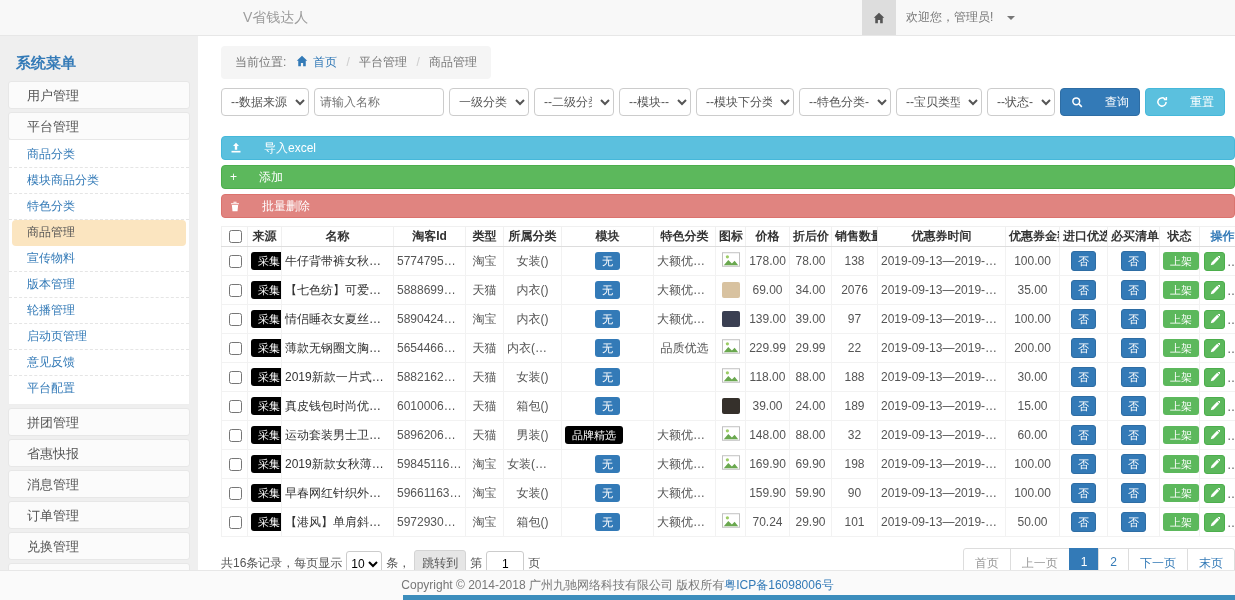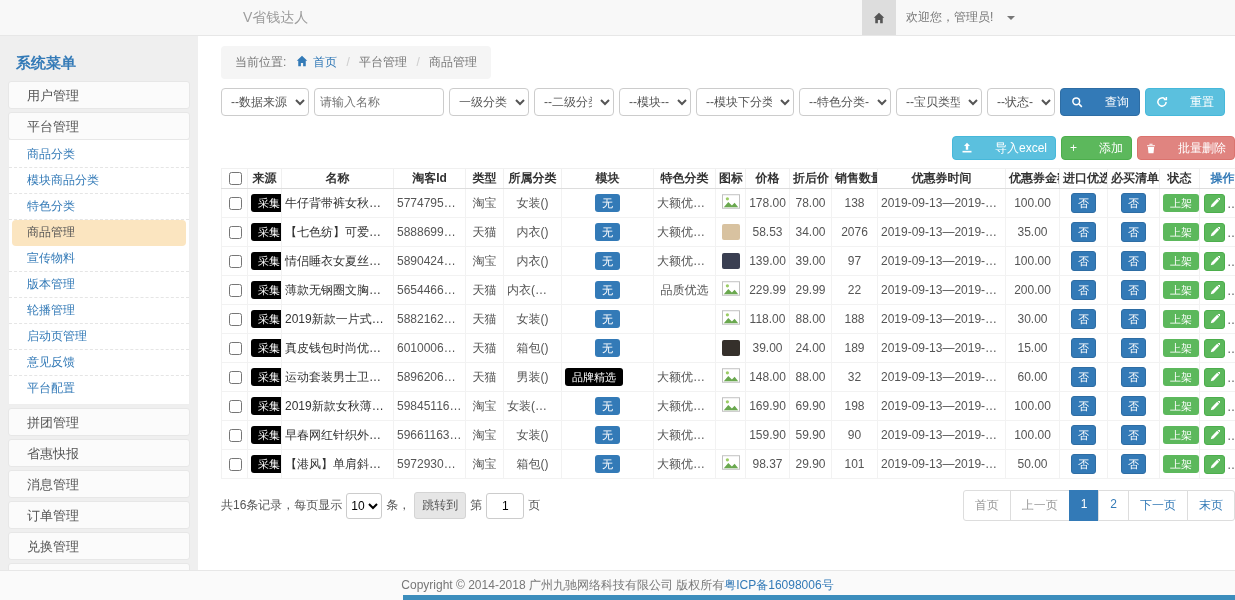--- a/index.html
+++ b/index.html
@@ -38,21 +38,21 @@
   .f-select, .f-input { height:28px; border:1px solid #ccc; border-radius:4px; background:#fff; color:#555; font-size:12px; padding:0 5px;
                         font-family:"Liberation Sans","DejaVu Sans",sans-serif; }
   .btn { display:inline-flex; align-items:center; gap:22px; height:28px; padding:0 10px; border-radius:4px; border:1px solid transparent;
          color:#fff; font-size:12px; cursor:pointer; font-family:inherit; white-space:nowrap; }
   .btn-primary { background:#337ab7; border-color:#2e6da4; }
   .btn-info    { background:#5bc0de; border-color:#46b8da; }
   .btn-success { background:#5cb85c; border-color:#4cae4c; }
   .btn-danger  { background:#e08480; border-color:#db736e; }
   .btn-sm { height:24px; padding:0 8px; }
   
-  .toolbar { display:flex; justify-content:flex-end; gap:5px; margin:20px 0 8px; }
+  .toolbar { display:flex; justify-content:flex-end; gap:5px; margin:20px 0 8px;flex-direction:column; }
   
   table.grid { width:100%; border-collapse:collapse; table-layout:fixed; background:#fff; border:1px solid #ddd; }
   .grid th { border:1px solid #f0f0f0; border-bottom:1px solid #ddd; padding:0 3px; font-weight:bold; text-align:center;
              font-size:12px; color:#333; white-space:nowrap; overflow:hidden; }
   .grid td { border:1px solid #f2f2f2; padding:4px 3px; text-align:center; white-space:nowrap; overflow:hidden;
              text-overflow:ellipsis; color:#555; height:26px; }
   .grid th.op-col { color:#337ab7; }
   .badge { display:inline-block; padding:2px 7px; border-radius:3px; color:#fff; font-size:11px; line-height:14px; }
   .badge.orange { background:#000000; }
   .badge.blue   { background:#337ab7; }
@@ -286,21 +286,21 @@
         <tr>
           <td><input type="checkbox" style=""></td>
           <td><span class="badge orange">采集</span></td>
           <td style="color:#333">【七色纺】可爱纯棉家...</td>
           <td>588869917501</td>
           <td>天猫</td>
           <td>内衣()</td>
           <td><span class="badge blue">无</span></td>
           <td>大额优惠券</td>
           <td><span class="photo-chip" style="background:#d8c2a0"></span></td>
-          <td>58.53</td>
+          <td>69.00</td>
           <td>34.00</td>
           <td>2076</td>
           <td>2019-09-13—2019-09-18</td>
           <td>35.00</td>
           <td><span class="tag-no">否</span></td>
           <td><span class="tag-no">否</span></td>
           <td><span class="badge green">上架</span></td>
           <td><button class="op-btn green">
               <span class="svg">
                 <svg width="10" height="10" viewBox="0 0 14 14" fill="#fff">
@@ -572,21 +572,21 @@
           <td>箱包()</td>
           <td><span class="badge blue">无</span></td>
           <td>大额优惠券</td>
           <td><span class="svg">
               <svg width="18" height="15" viewBox="0 0 20 16">
                 <rect x="0.5" y="0.5" width="19" height="15" fill="#fff" stroke="#bbb"></rect>
                 <circle cx="6" cy="5" r="1.8" fill="#9ccc65"></circle>
                 <path d="M2 14.5l5-6 4 4 3-3 4 5z" fill="#6aa84f"></path>
               </svg>
             </span></td>
-          <td>98.37</td>
+          <td>70.24</td>
           <td>29.90</td>
           <td>101</td>
           <td>2019-09-13—2019-09-18</td>
           <td>50.00</td>
           <td><span class="tag-no">否</span></td>
           <td><span class="tag-no">否</span></td>
           <td><span class="badge green">上架</span></td>
           <td><button class="op-btn green">
               <span class="svg">
                 <svg width="10" height="10" viewBox="0 0 14 14" fill="#fff">

